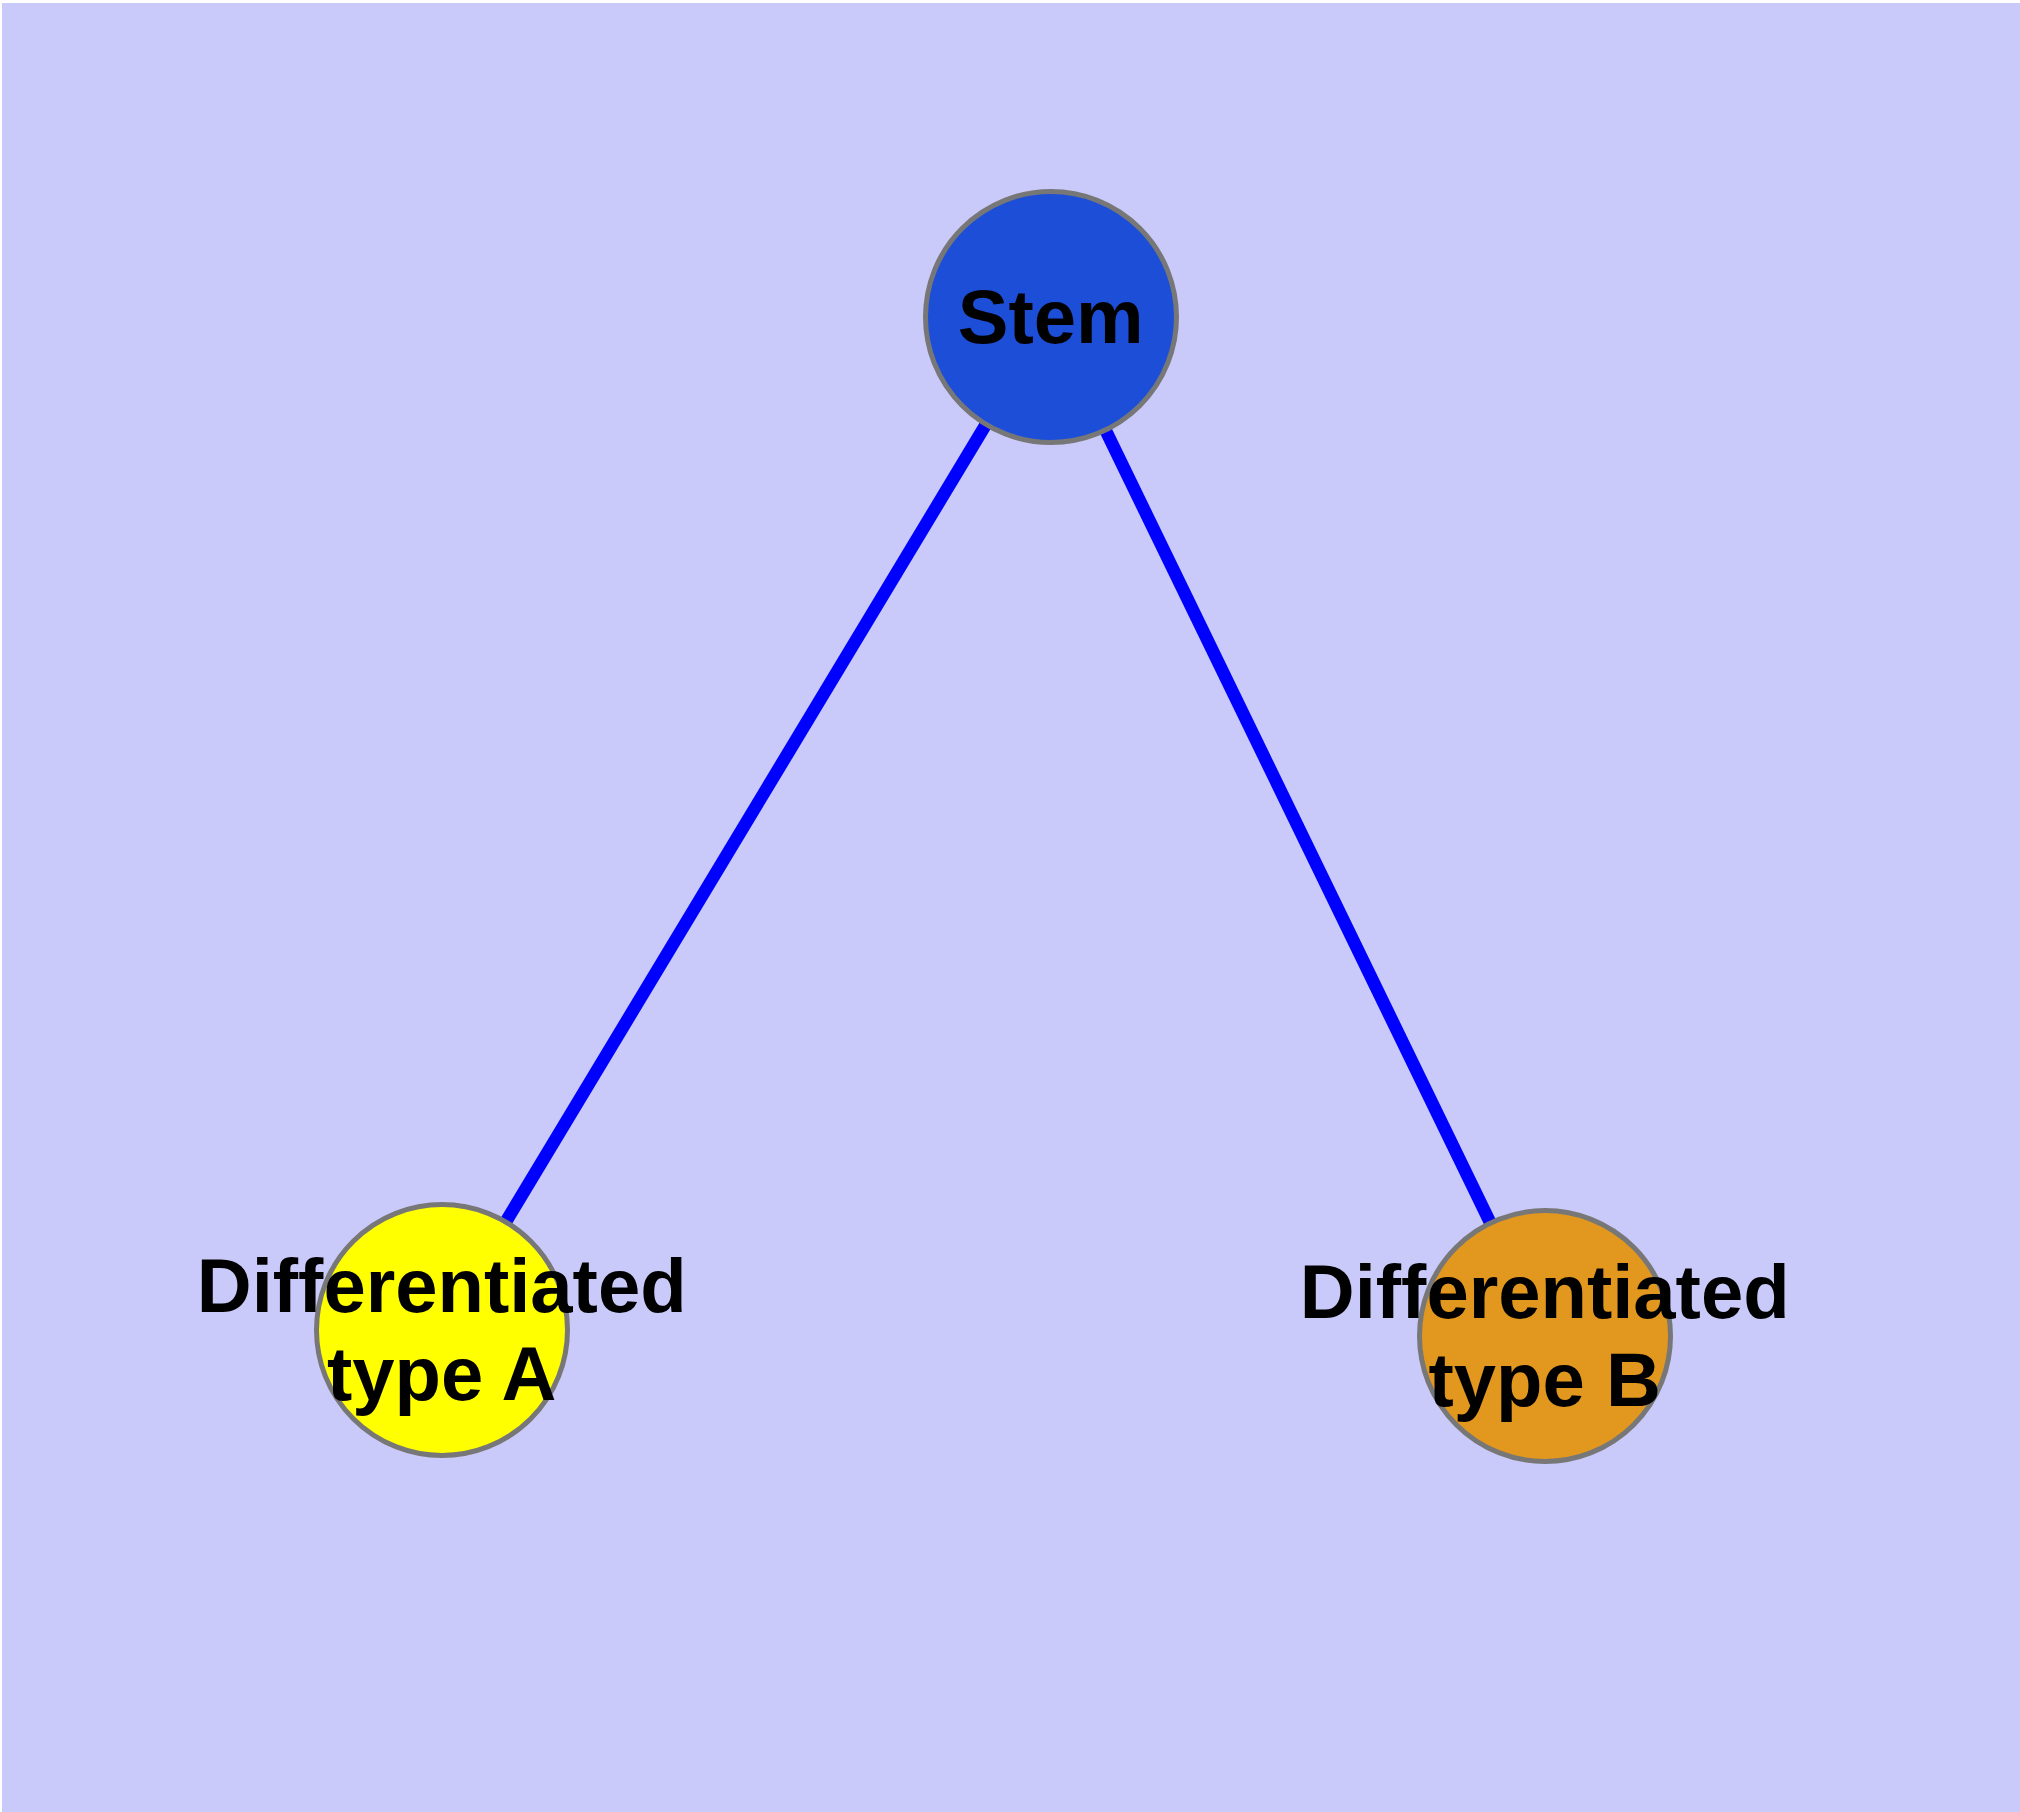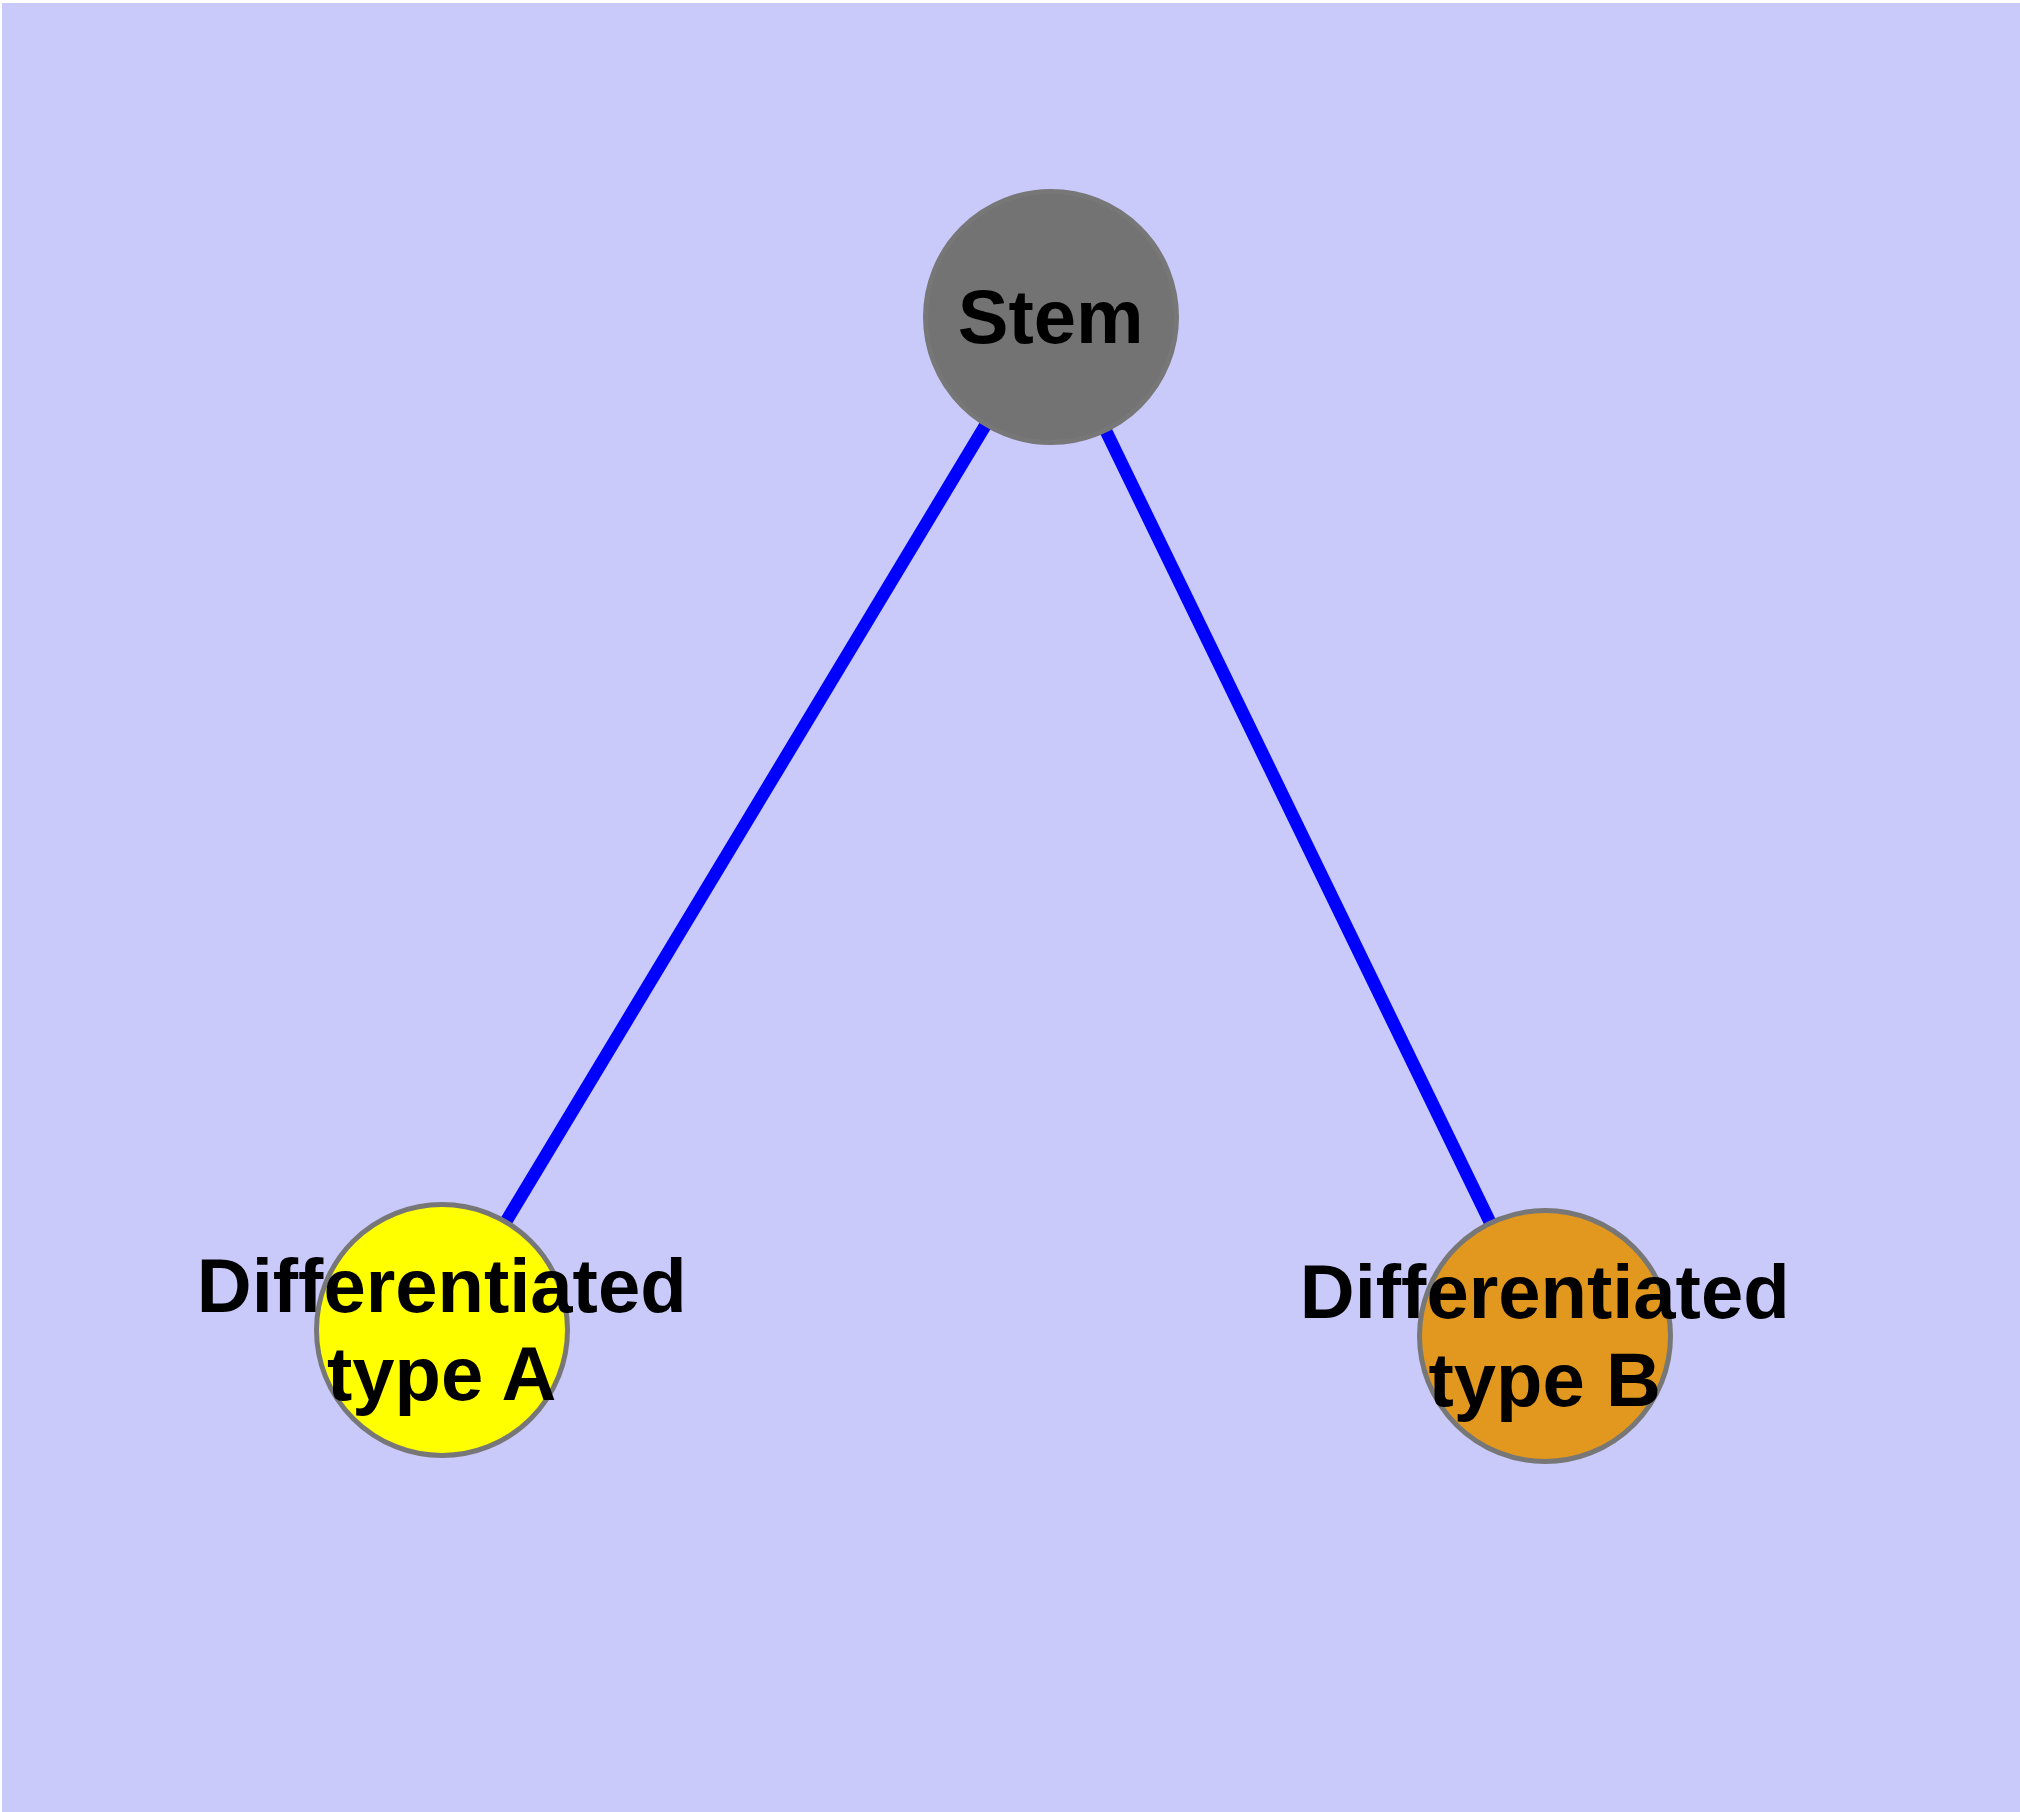--- a/index.html
+++ b/index.html
@@ -60,21 +60,21 @@
 
 <div class="frame" style="background-color: rgb(255, 255, 255);">
 
   <div class="canvas" style="background-color: rgb(202, 202, 250);">
 
     <svg class="edges-layer" viewBox="0 0 2384 2138" preserveAspectRatio="none">
       <line class="edge" x1="1238" y1="371" x2="519" y2="1566" style="stroke: rgb(0, 0, 255);"></line>
       <line class="edge" x1="1238" y1="371" x2="1821" y2="1573" style="stroke: rgb(0, 0, 255);"></line>
     </svg>
 
-    <div class="node" style="left: 921px; top: 186px; width: 256px; height: 256px; background-color: #737373; border-color: rgb(119, 119, 119);">
+    <div class="node" style="left: 921px; top: 186px; width: 256px; height: 256px; background-color: #1d4ed8; border-color: rgb(119, 119, 119);">
       <span class="node-label" style="color: rgb(0, 0, 0);">Stem</span>
     </div>
 
     <div class="node" style="left: 312px; top: 1199px; width: 256px; height: 256px; background-color: rgb(255, 255, 0); border-color: rgb(119, 119, 119);">
       <span class="node-label" style="color: rgb(0, 0, 0);">Differentiated
 type A</span>
     </div>
 
     <div class="node" style="left: 1415px; top: 1205px; width: 256px; height: 256px; background-color: rgb(226, 152, 30); border-color: rgb(119, 119, 119);">
       <span class="node-label" style="color: rgb(0, 0, 0);">Differentiated

